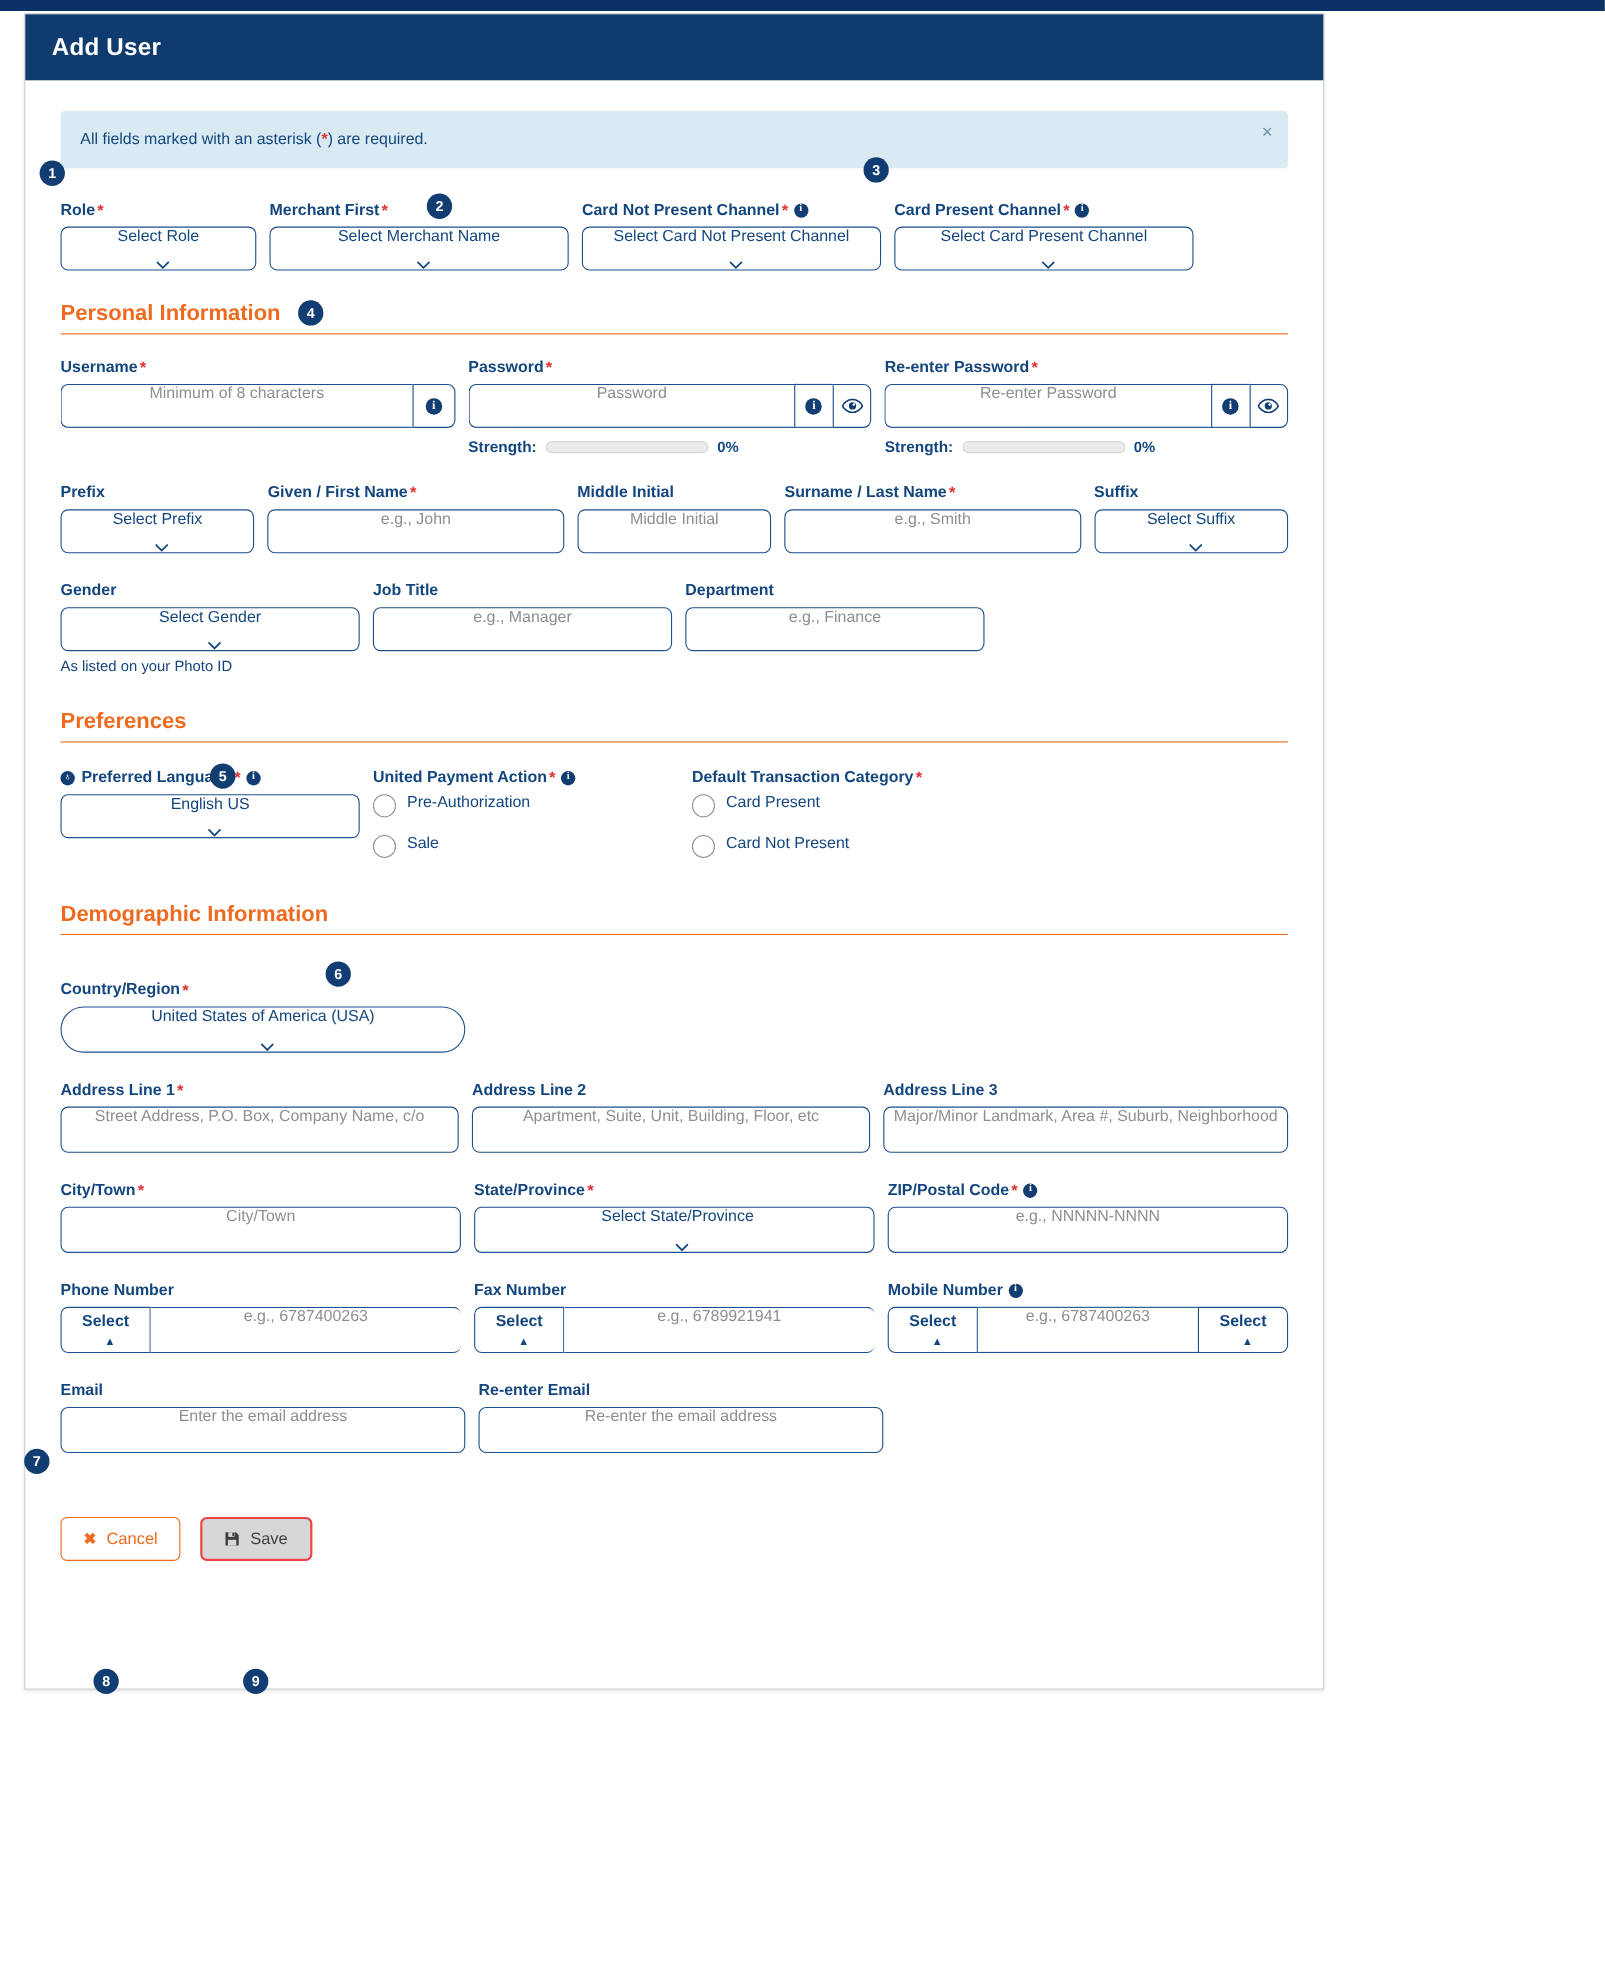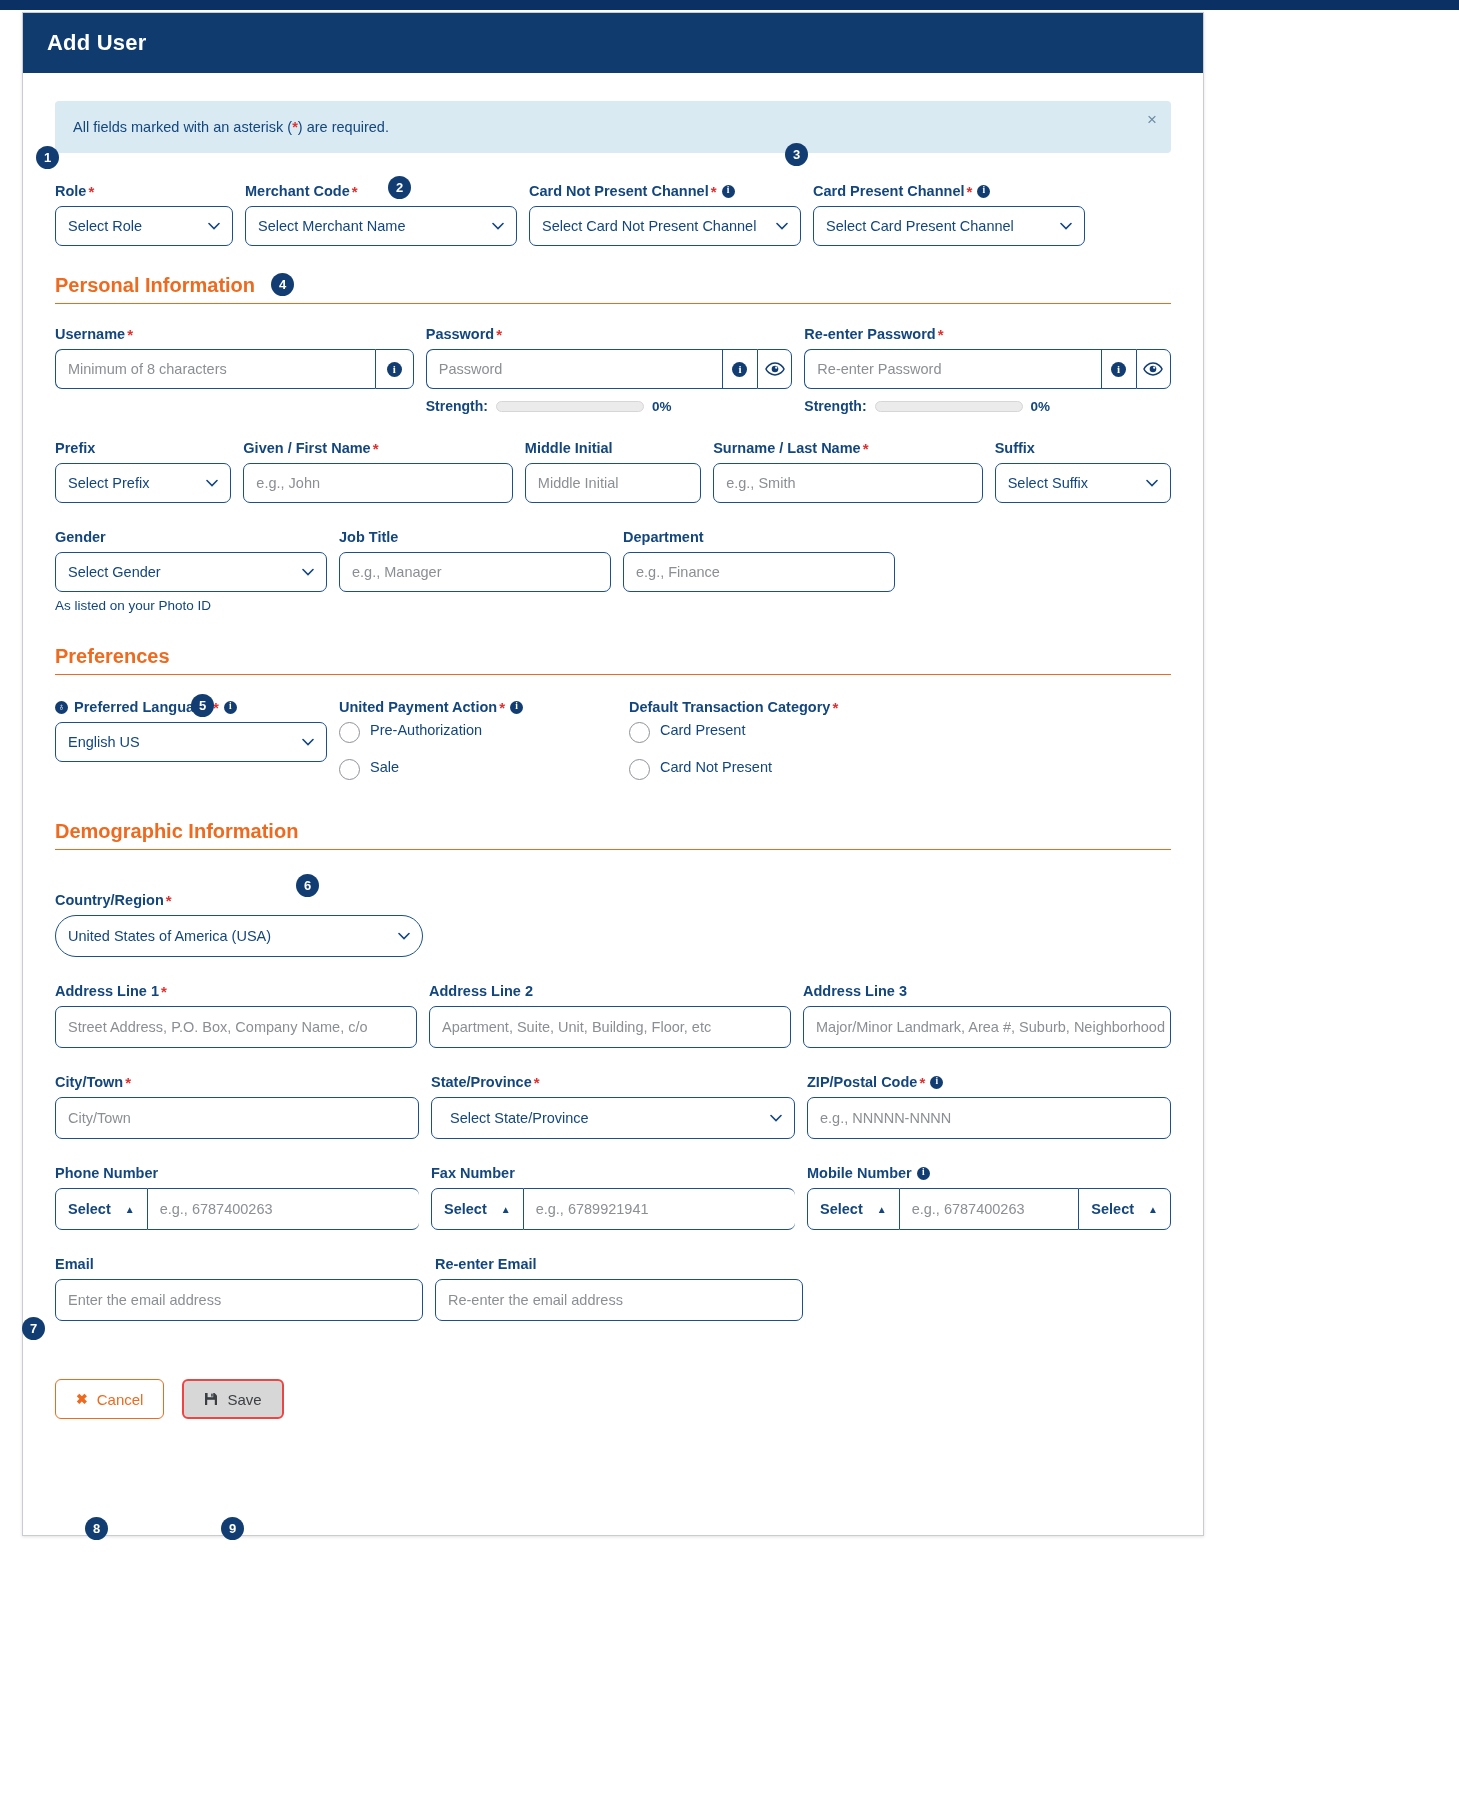--- a/index.html
+++ b/index.html
@@ -62,20 +62,21 @@
     background:#123d72;color:#fff;font-size:10px;line-height:1;margin-right:4px;flex:none;
   }
 
   
   .inp, .sel{
     height:40px; border:1px solid #1c4f8b; border-radius:7px;
     background:#fff; color:#14467e; font-size:14.5px;
     font-family:"Liberation Sans", sans-serif;
     padding:0 12px; display:flex; align-items:center;
     width:100%;
+    flex-direction:column;
   }
   .inp .ph{color:#8b8f94;}
   .sel{justify-content:space-between;}
   .sel .caret{color:#14467e; font-size:12px; margin-left:8px;}
   .sel .txt{color:#14467e;}
 
   
   .grp{display:flex; width:100%;}
   .grp .inp{border-radius:7px 0 0 7px; border-right:none;}
   .adorn{
@@ -179,21 +180,21 @@
         <div class="sel">
           <span class="txt">Select Role</span>
           <svg class="caret" width="12" height="8" viewBox="0 0 12 8">
               <path d="M1 1.5L6 6.5L11 1.5" stroke="#14467e" stroke-width="1.6" fill="none" stroke-linecap="round"></path>
             </svg>
         </div>
       </div>
 
       <div class="fld" style="width:272px;">
         <div class="lab">
-          <span>Merchant Code</span>
+          <span>Merchant First</span>
             <span class="star">*</span>
         </div>
         <div class="sel">
           <span class="txt">Select Merchant Name</span>
           <svg class="caret" width="12" height="8" viewBox="0 0 12 8">
               <path d="M1 1.5L6 6.5L11 1.5" stroke="#14467e" stroke-width="1.6" fill="none" stroke-linecap="round"></path>
             </svg>
         </div>
       </div>
 

